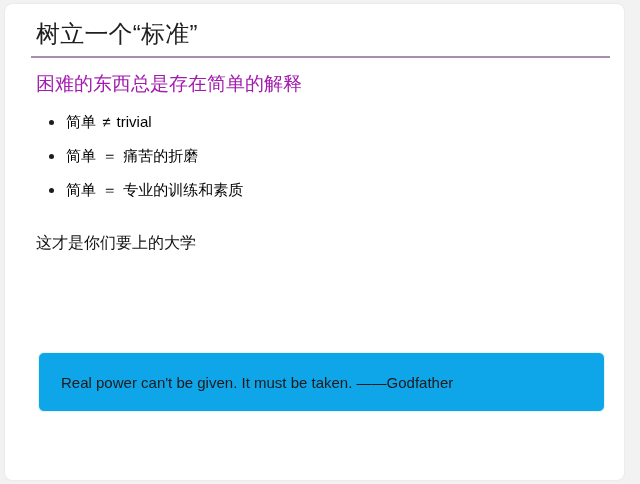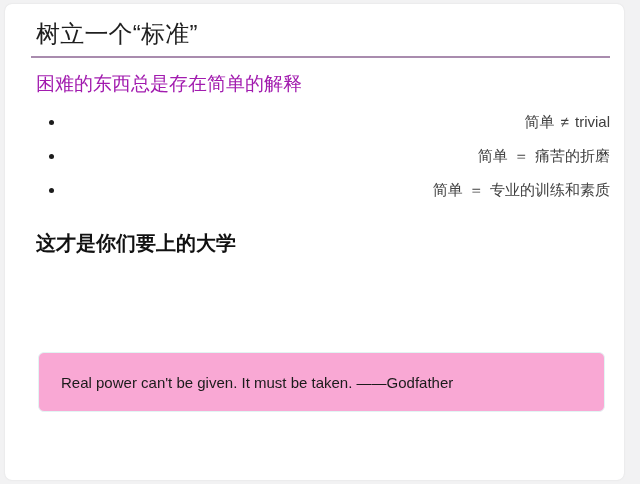--- a/index.html
+++ b/index.html
@@ -71,59 +71,58 @@
   .bullet-list {
     list-style: none;
     margin: 10px 0 0 0;
     padding: 0;
   }
 
   .bullet-list li {
     position: relative;
     font-size: 15px;
     line-height: 34px;
-    color: #404040;
+    color: #000000;
     padding-left: 30px;
     white-space: nowrap;
-    text-align: right;
   }
 
   .bullet-list li .dot {
     position: absolute;
     left: 13px;
     top: 50%;
     margin-top: -2.5px;
     width: 5px;
     height: 5px;
     border-radius: 50%;
     background: #1c1c1c;
   }
 
   .op {
     padding: 0 2px;
   }
 
   .closing-line {
-    font-size: 20px;
+    font-size: 16px;
     line-height: 22px;
     color: #111111;
-    font-weight: bold;
+    font-weight: normal;
     margin-top: 25px;
     white-space: nowrap;
   }
 
   
   .quote-box {
     position: absolute;
     left: 33px;
     top: 348px;
     width: 567px;
     height: 60px;
     box-sizing: border-box;
-    background: #f9a8d4;
+    background: #0ea5e9;
     border: 1px solid #e2f5f3;
     border-radius: 6px;
     display: flex;
     align-items: center;
   }
 
   .quote-text {
     font-size: 15px;
     color: #1b1b1b;
     padding-left: 22px;

